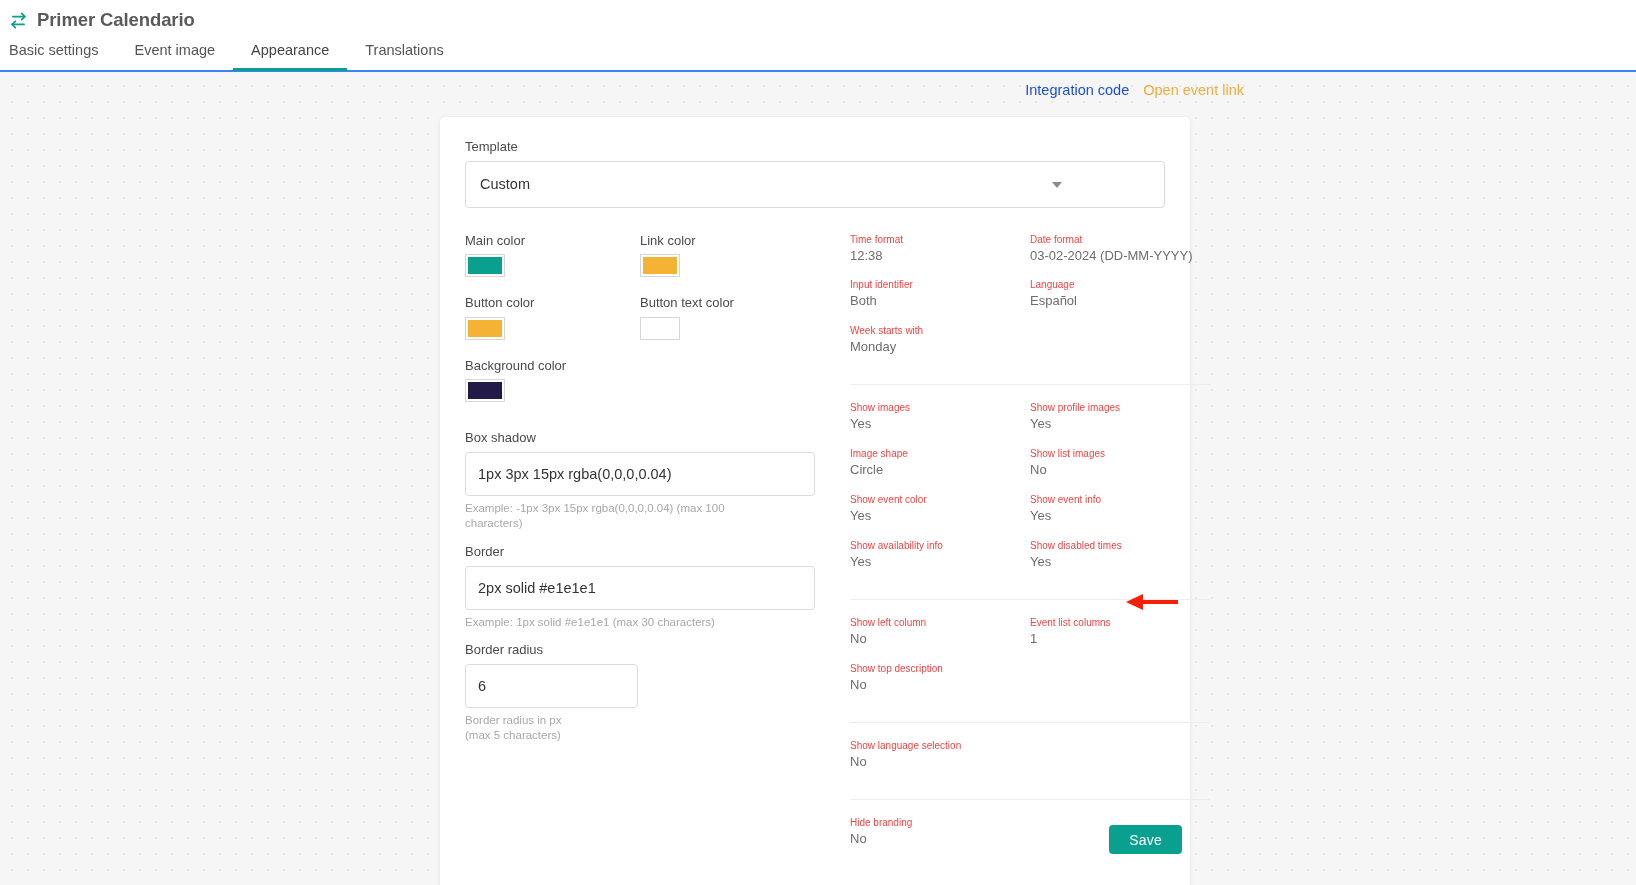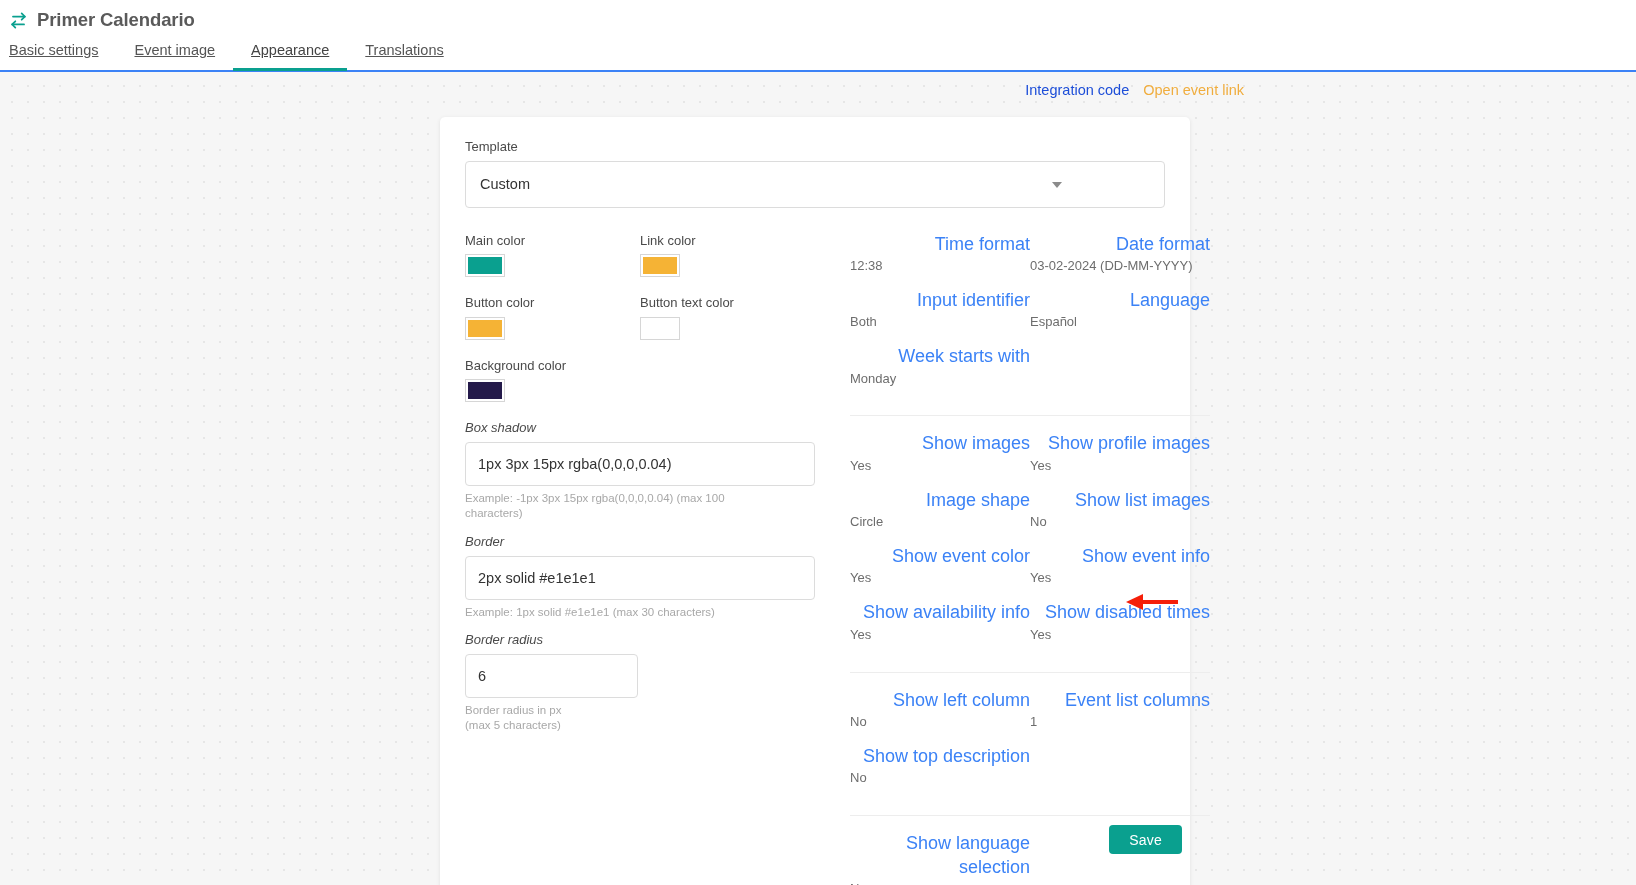--- a/index.html
+++ b/index.html
@@ -45,21 +45,20 @@
     height: 38px;
   }
   .tab {
     font-size: 14.5px;
     color: #555;
     padding: 0 18px 11px 18px;
     white-space: nowrap;
     cursor: pointer;
     border-bottom: 3px solid transparent;
     line-height: 1;
-    text-decoration: underline;
   }
   .tab:first-child { padding-left: 9px; }
   .tab.active { border-bottom-color: #0aa08f; color: #444; }
 
   
   .page-bg {
     position: absolute;
     top: 72px; left: 0; right: 0; bottom: 0;
     background-color: #f6f6f6;
     background-image: radial-gradient(#e6e6e6 1.1px, transparent 1.2px);
@@ -167,39 +166,38 @@
   .text-field.short { width: 173px; }
   .hint {
     font-size: 11.5px;
     color: #a8a8a8;
     margin-top: 5px;
     margin-bottom: 12px;
     line-height: 1.35;
     max-width: 300px;
   }
   .field-block { margin-bottom: 0; }
-  .field-block .field-label { margin-top: 0; font-style: italic; }
+  .field-block .field-label { margin-top: 10px; }
 
   
   .settings-group { padding-bottom: 14px; }
   .settings-group + .settings-group {
     border-top: 1px solid #ededed;
     padding-top: 16px;
   }
   .settings-row { display: flex; }
   .setting {
     width: 50%;
     margin-bottom: 14px;
   }
   .setting-label {
-    font-size: 18px;
-    color: #3b82f6;
+    font-size: 10px;
+    color: #ef4444;
     line-height: 1.3;
     margin-bottom: 2px;
-    text-align: right;
   }
   .setting-value {
     font-size: 13px;
     color: #6d6d6d;
     line-height: 1.3;
   }
 
   
   .save-row {
     position: absolute;

